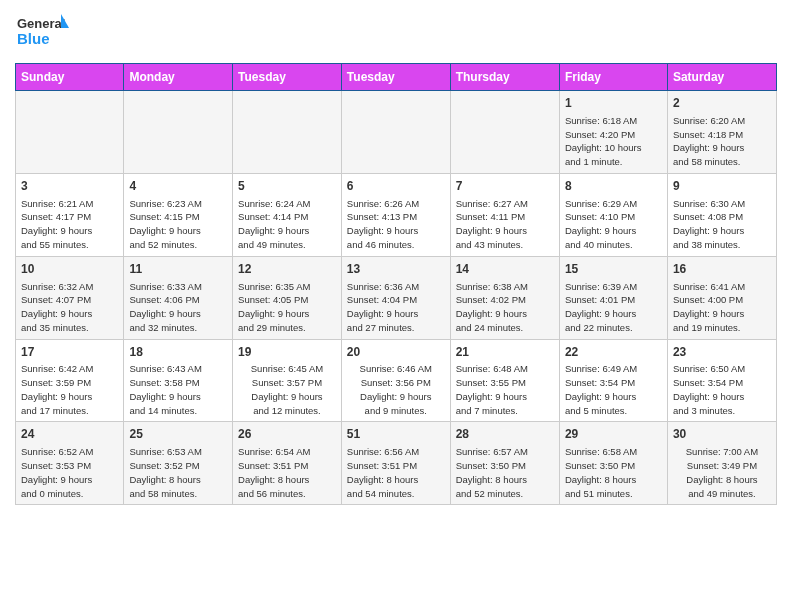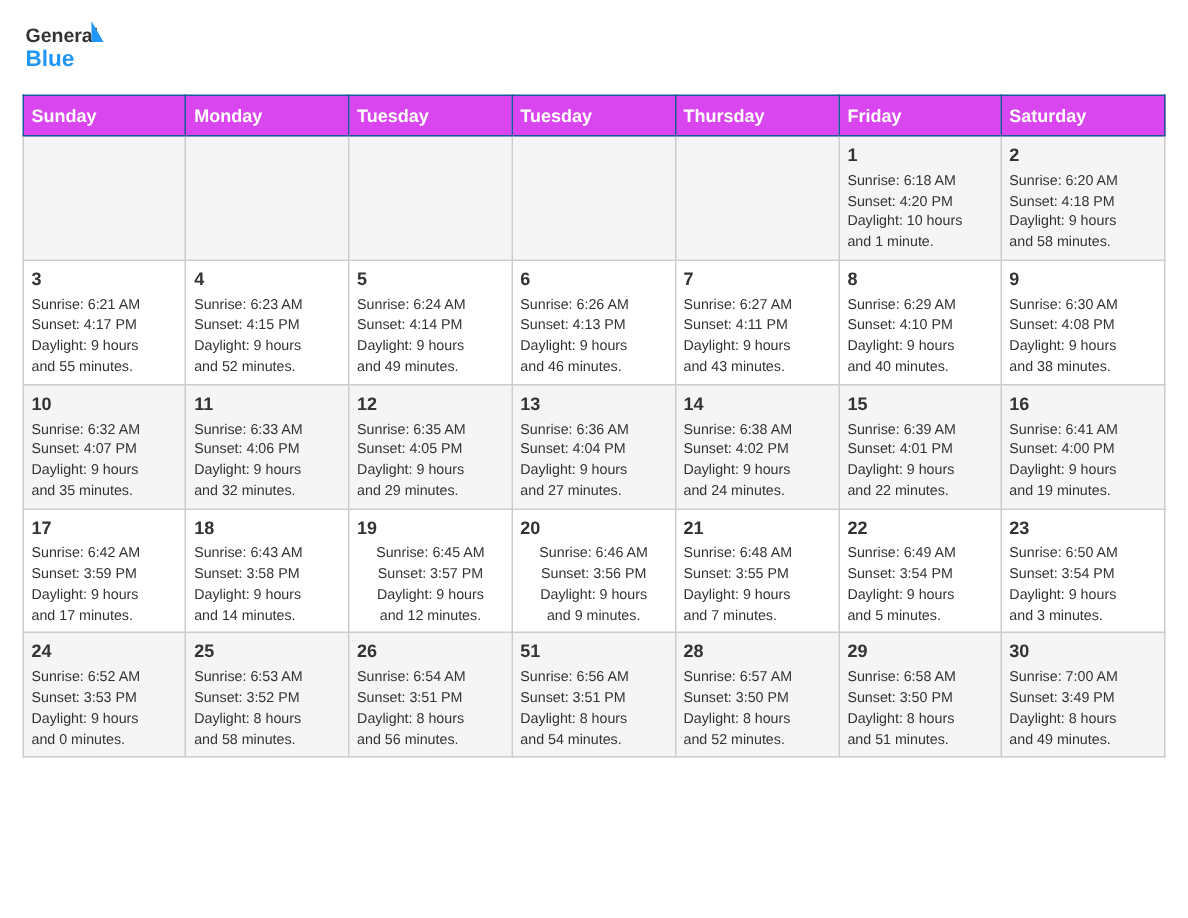--- a/index.html
+++ b/index.html
@@ -325,21 +325,21 @@
           </td>
           <td>
             <span class="day-num">29</span>
             <div class="day-info" style="white-space: pre-line;">Sunrise: 6:58 AM
 Sunset: 3:50 PM
 Daylight: 8 hours
 and 51 minutes.</div>
           </td>
           <td>
             <span class="day-num">30</span>
-            <div class="day-info" style="white-space: pre-line;">Sunrise: 7:00 AM
+            <div class="day-info" style="white-space: pre-line; text-align: center;">Sunrise: 7:00 AM
 Sunset: 3:49 PM
 Daylight: 8 hours
 and 49 minutes.</div>
           </td>
         </tr>
       </tbody>
   </table>
 </div>
 
 </body></html>

